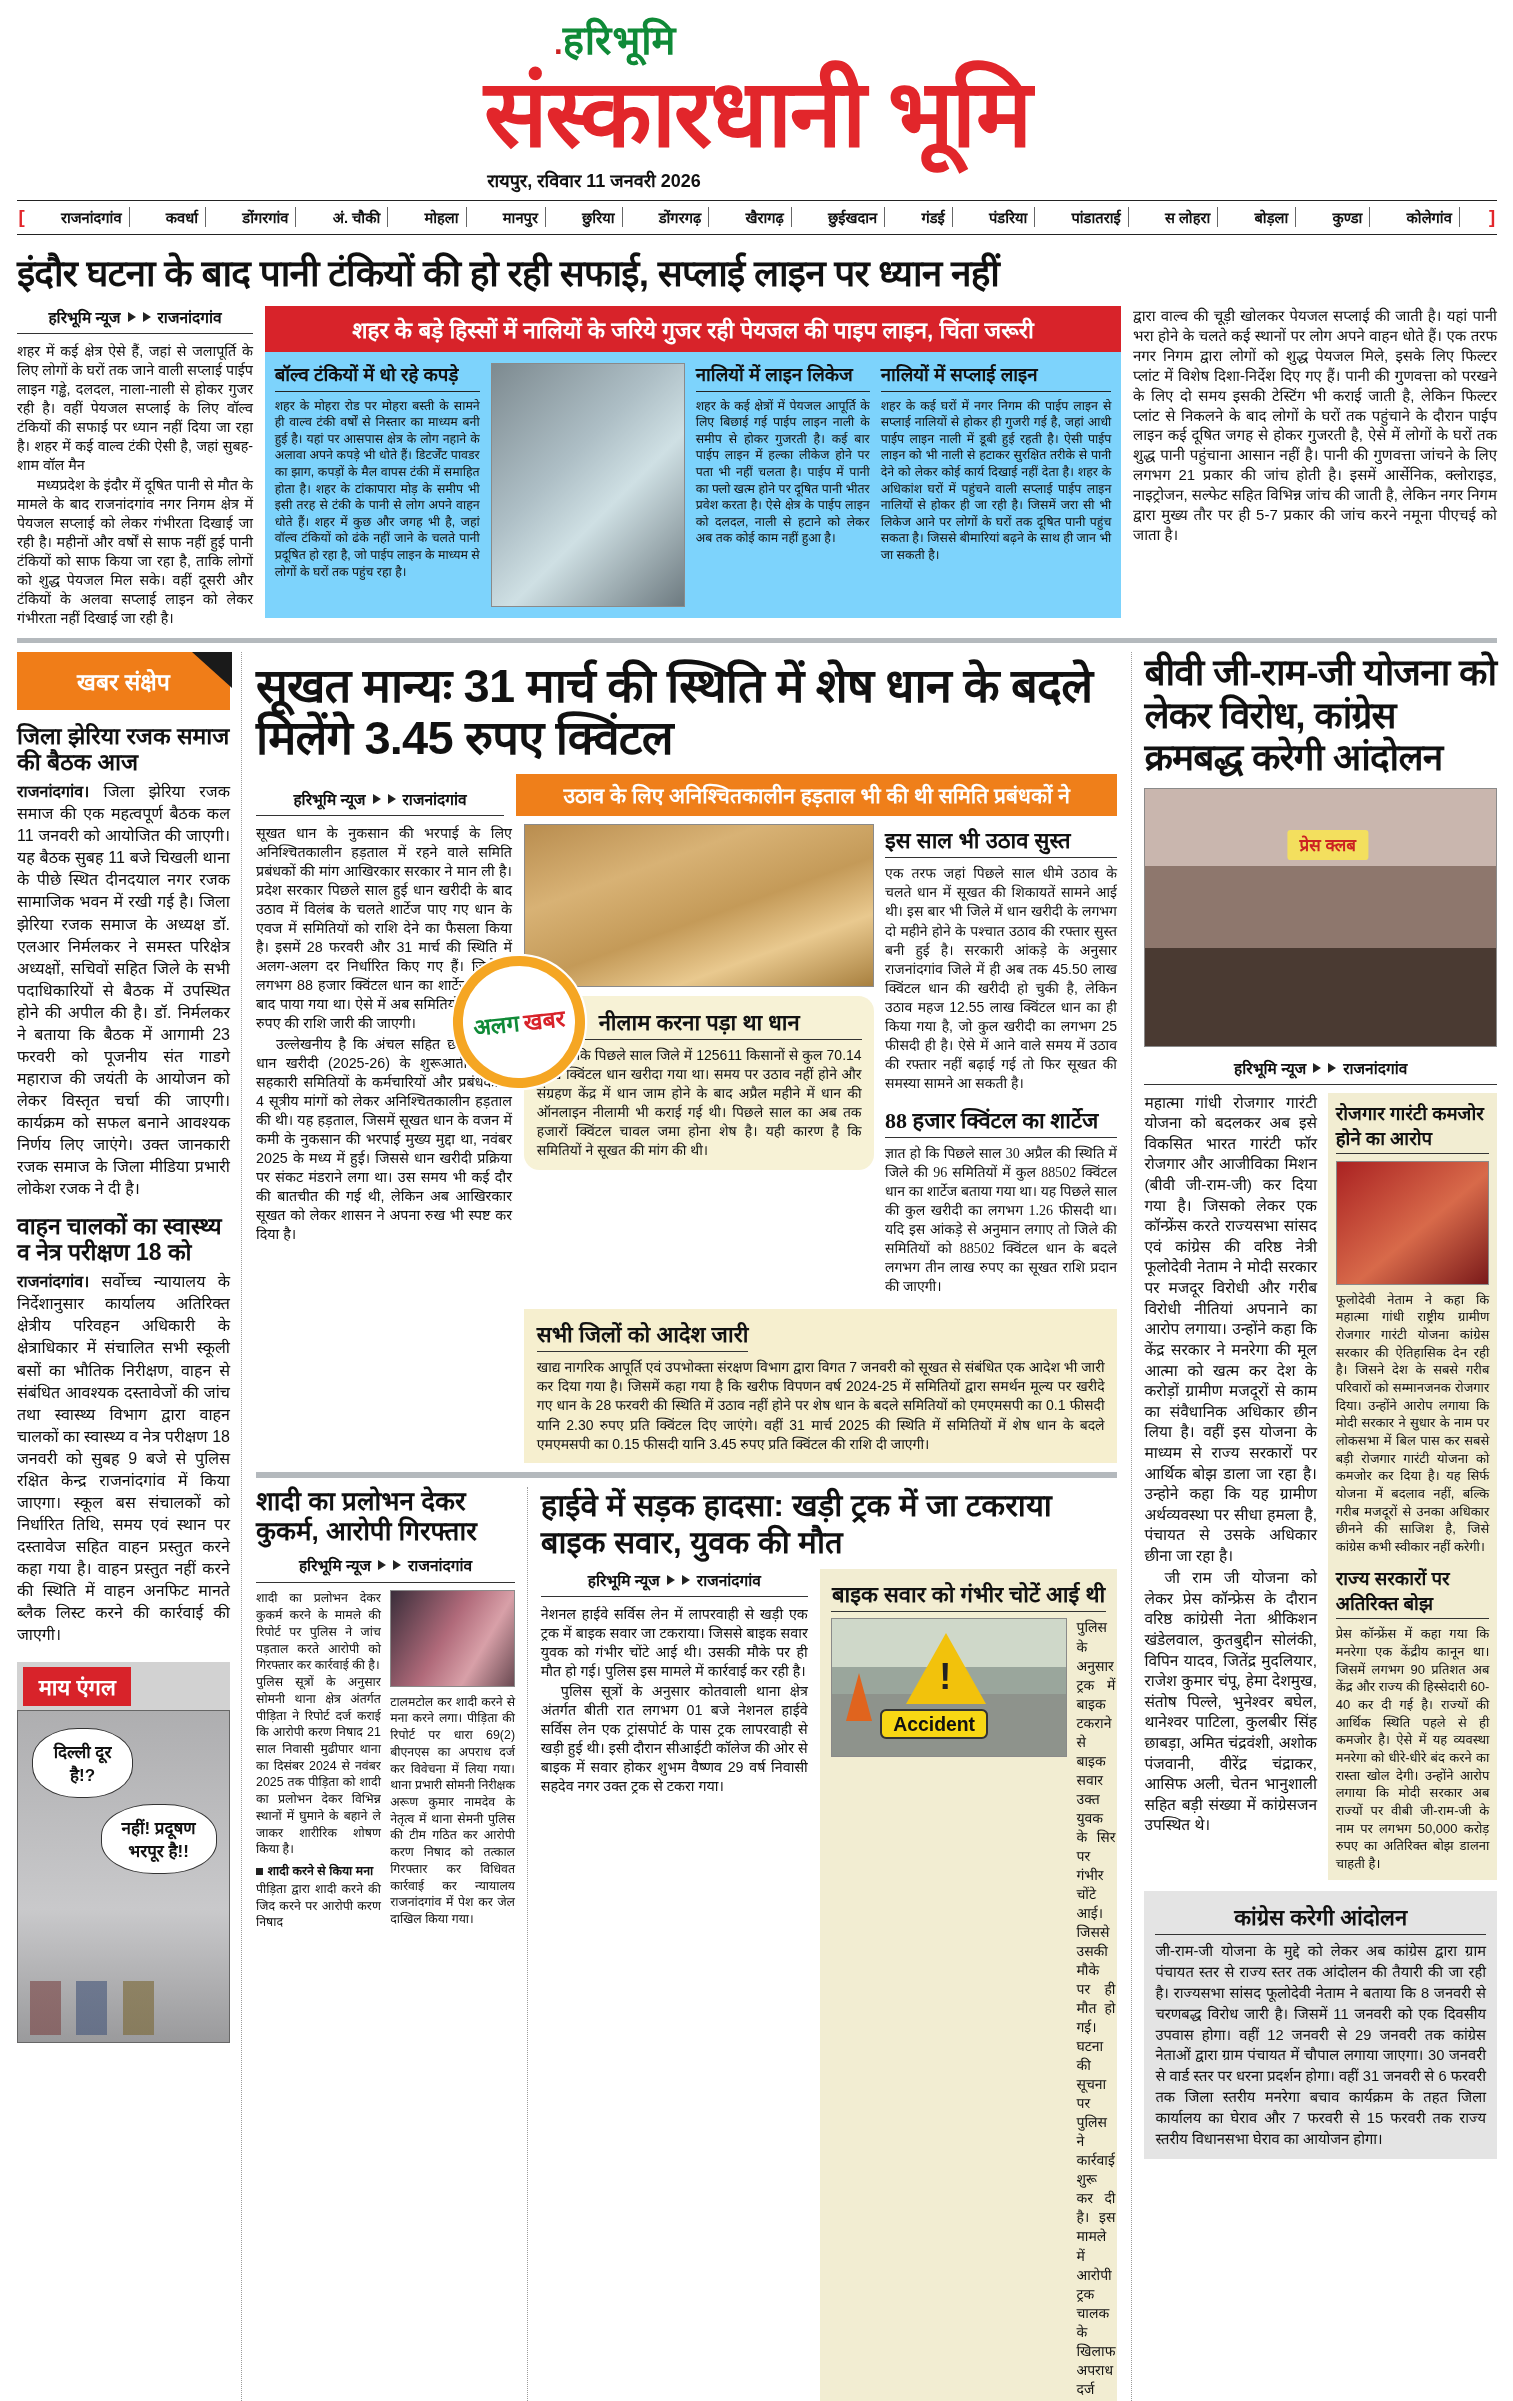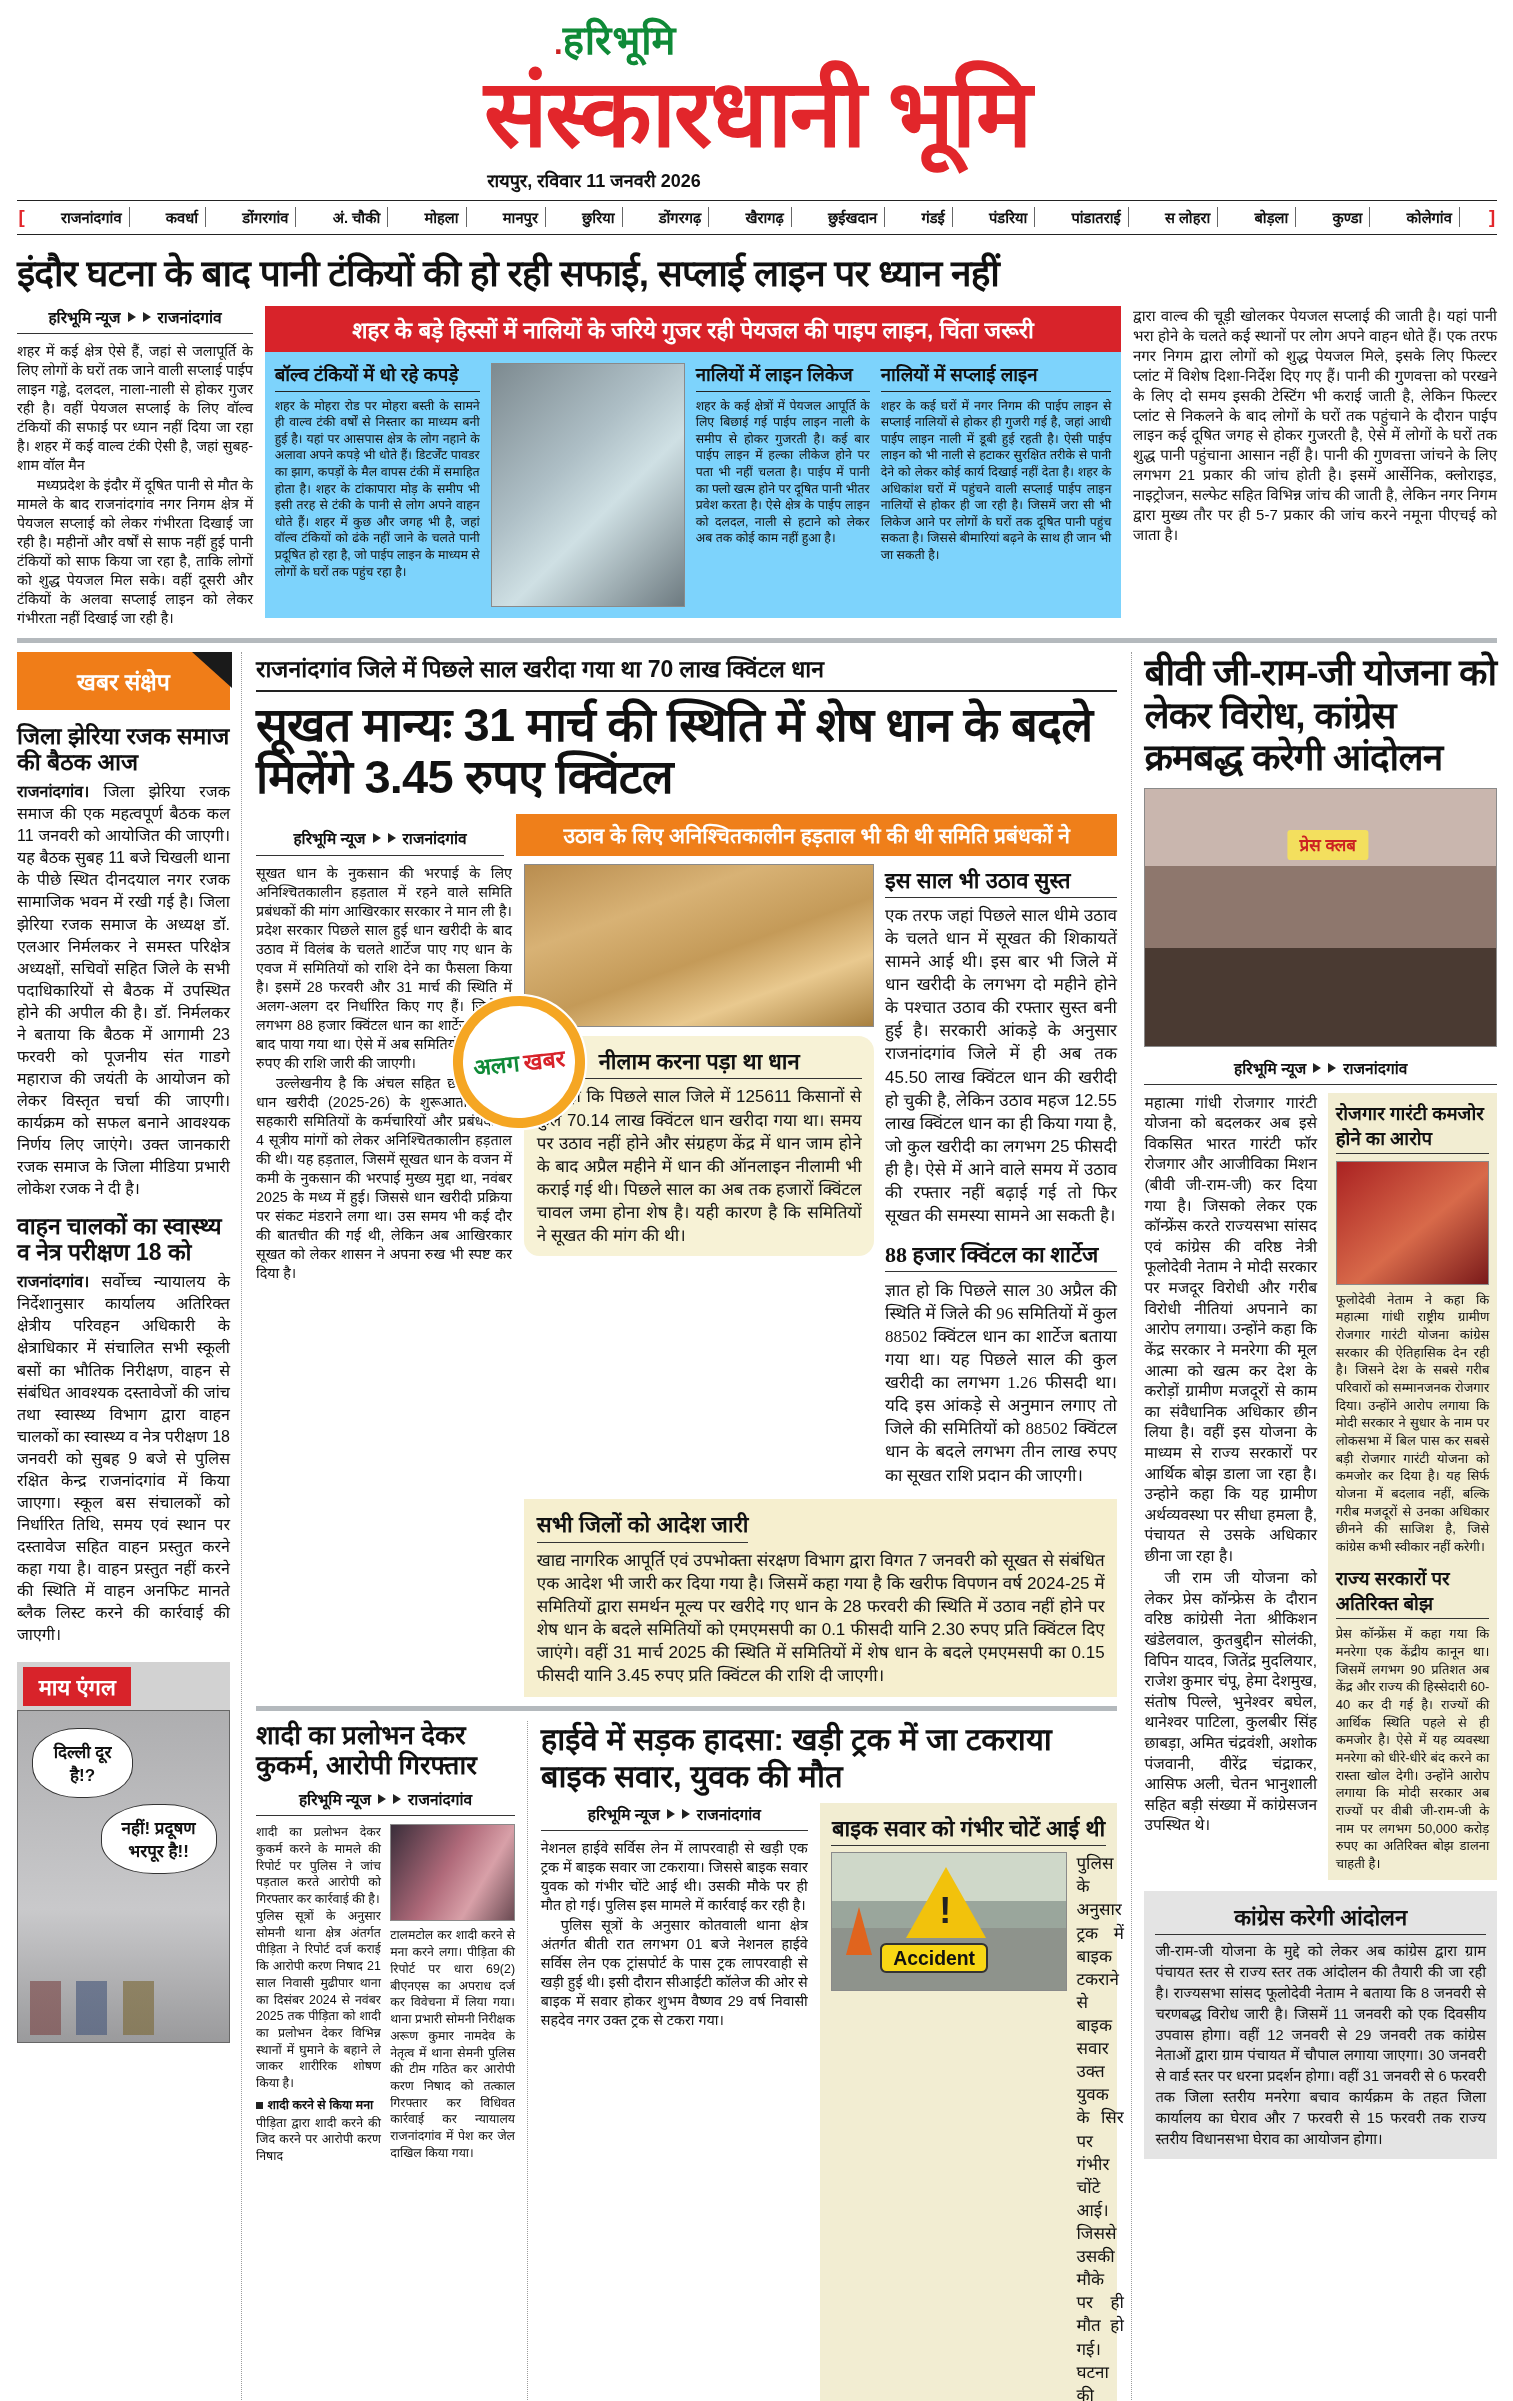--- a/index.html
+++ b/index.html
@@ -69,21 +69,21 @@
   .orange-banner { flex:1; background:#ef7f1a; color:#fff; font-size:21px; font-weight:800; text-align:center; padding:7px 4.6px; }
   .paddy-body { display:flex; gap:12.4px; position:relative; }
   .paddy-left { width:256px; flex:none; }
   .paddy-right { flex:1; display:flex; flex-direction:column; gap:11px; min-width:0; }
   .pr-top { display:flex; gap:11px; }
   .pr-colA { flex:1; min-width:0; }
   .pr-colB { width:232px; flex:none; }
   .paddy-photo { height:163px; background:linear-gradient(160deg,#b98d4f 0%,#d8b275 30%,#c49a58 55%,#e9c98f 75%,#a8803f 100%); margin-bottom:9.3px; }
   .boxtitle { font-size:22px; font-weight:800; border-bottom:1.5px solid #333; padding-bottom:3.1px; margin-bottom:6.2px; }
   .boxtitle.ctr { text-align:center; }
-  .smalltext { font-size:17px; line-height:1.36; text-align:justify; }
+  .smalltext { font-size:14px; line-height:1.36; text-align:justify; }
   .nilaam { background:#f7f2d6; border-radius:15.5px; padding:9.3px 12.4px; }
   .order-box { background:#f6efcf; padding:9.3px 12.4px; margin-top:1.5px; }
   .badge { position:absolute; left:197px; top:132px; width:132px; height:132px; border-radius:50%;
     background:#fff; border:10px solid #f5a623; display:flex; align-items:center; justify-content:center;
     transform:rotate(-6deg); box-shadow:0 0 0 2.3px #fff; z-index:3; gap:4.6px; }
   .badge .b1 { color:#0f8a37; font-size:23px; font-weight:800; }
   .badge .b2 { color:#d8232a; font-size:23px; font-weight:800; }
   
   .row2 { display:flex; gap:12.4px; margin-top:3.1px; }
   .crime { width:259px; flex:none; }
@@ -210,21 +210,20 @@
       <div class="cartoon">
         <div class="bubble bub1">दिल्ली दूर है!?</div>
         <div class="bubble bub2">नहीं! प्रदूषण भरपूर है!!</div>
         <div class="figs"></div>
       </div>
     </aside>
 
     <div class="center">
 
       <div>
-        <div class="kicker">राजनांदगांव जिले में पिछले साल खरीदा गया था 70 लाख क्विंटल धान</div>
         <h1 class="paddy-headline">सूखत मान्यः 31 मार्च की स्थिति में शेष धान के बदले मिलेंगे 3.45 रुपए क्विंटल</h1>
         <div class="paddy-toprow">
           <div class="byline">
             <span>हरिभूमि न्यूज</span>
             <span class="tri"></span>
               <span class="tri"></span>
             <span>राजनांदगांव</span>
           </div>
           <div class="orange-banner">उठाव के लिए अनिश्चितकालीन हड़ताल भी की थी समिति प्रबंधकों ने</div>
         </div>

